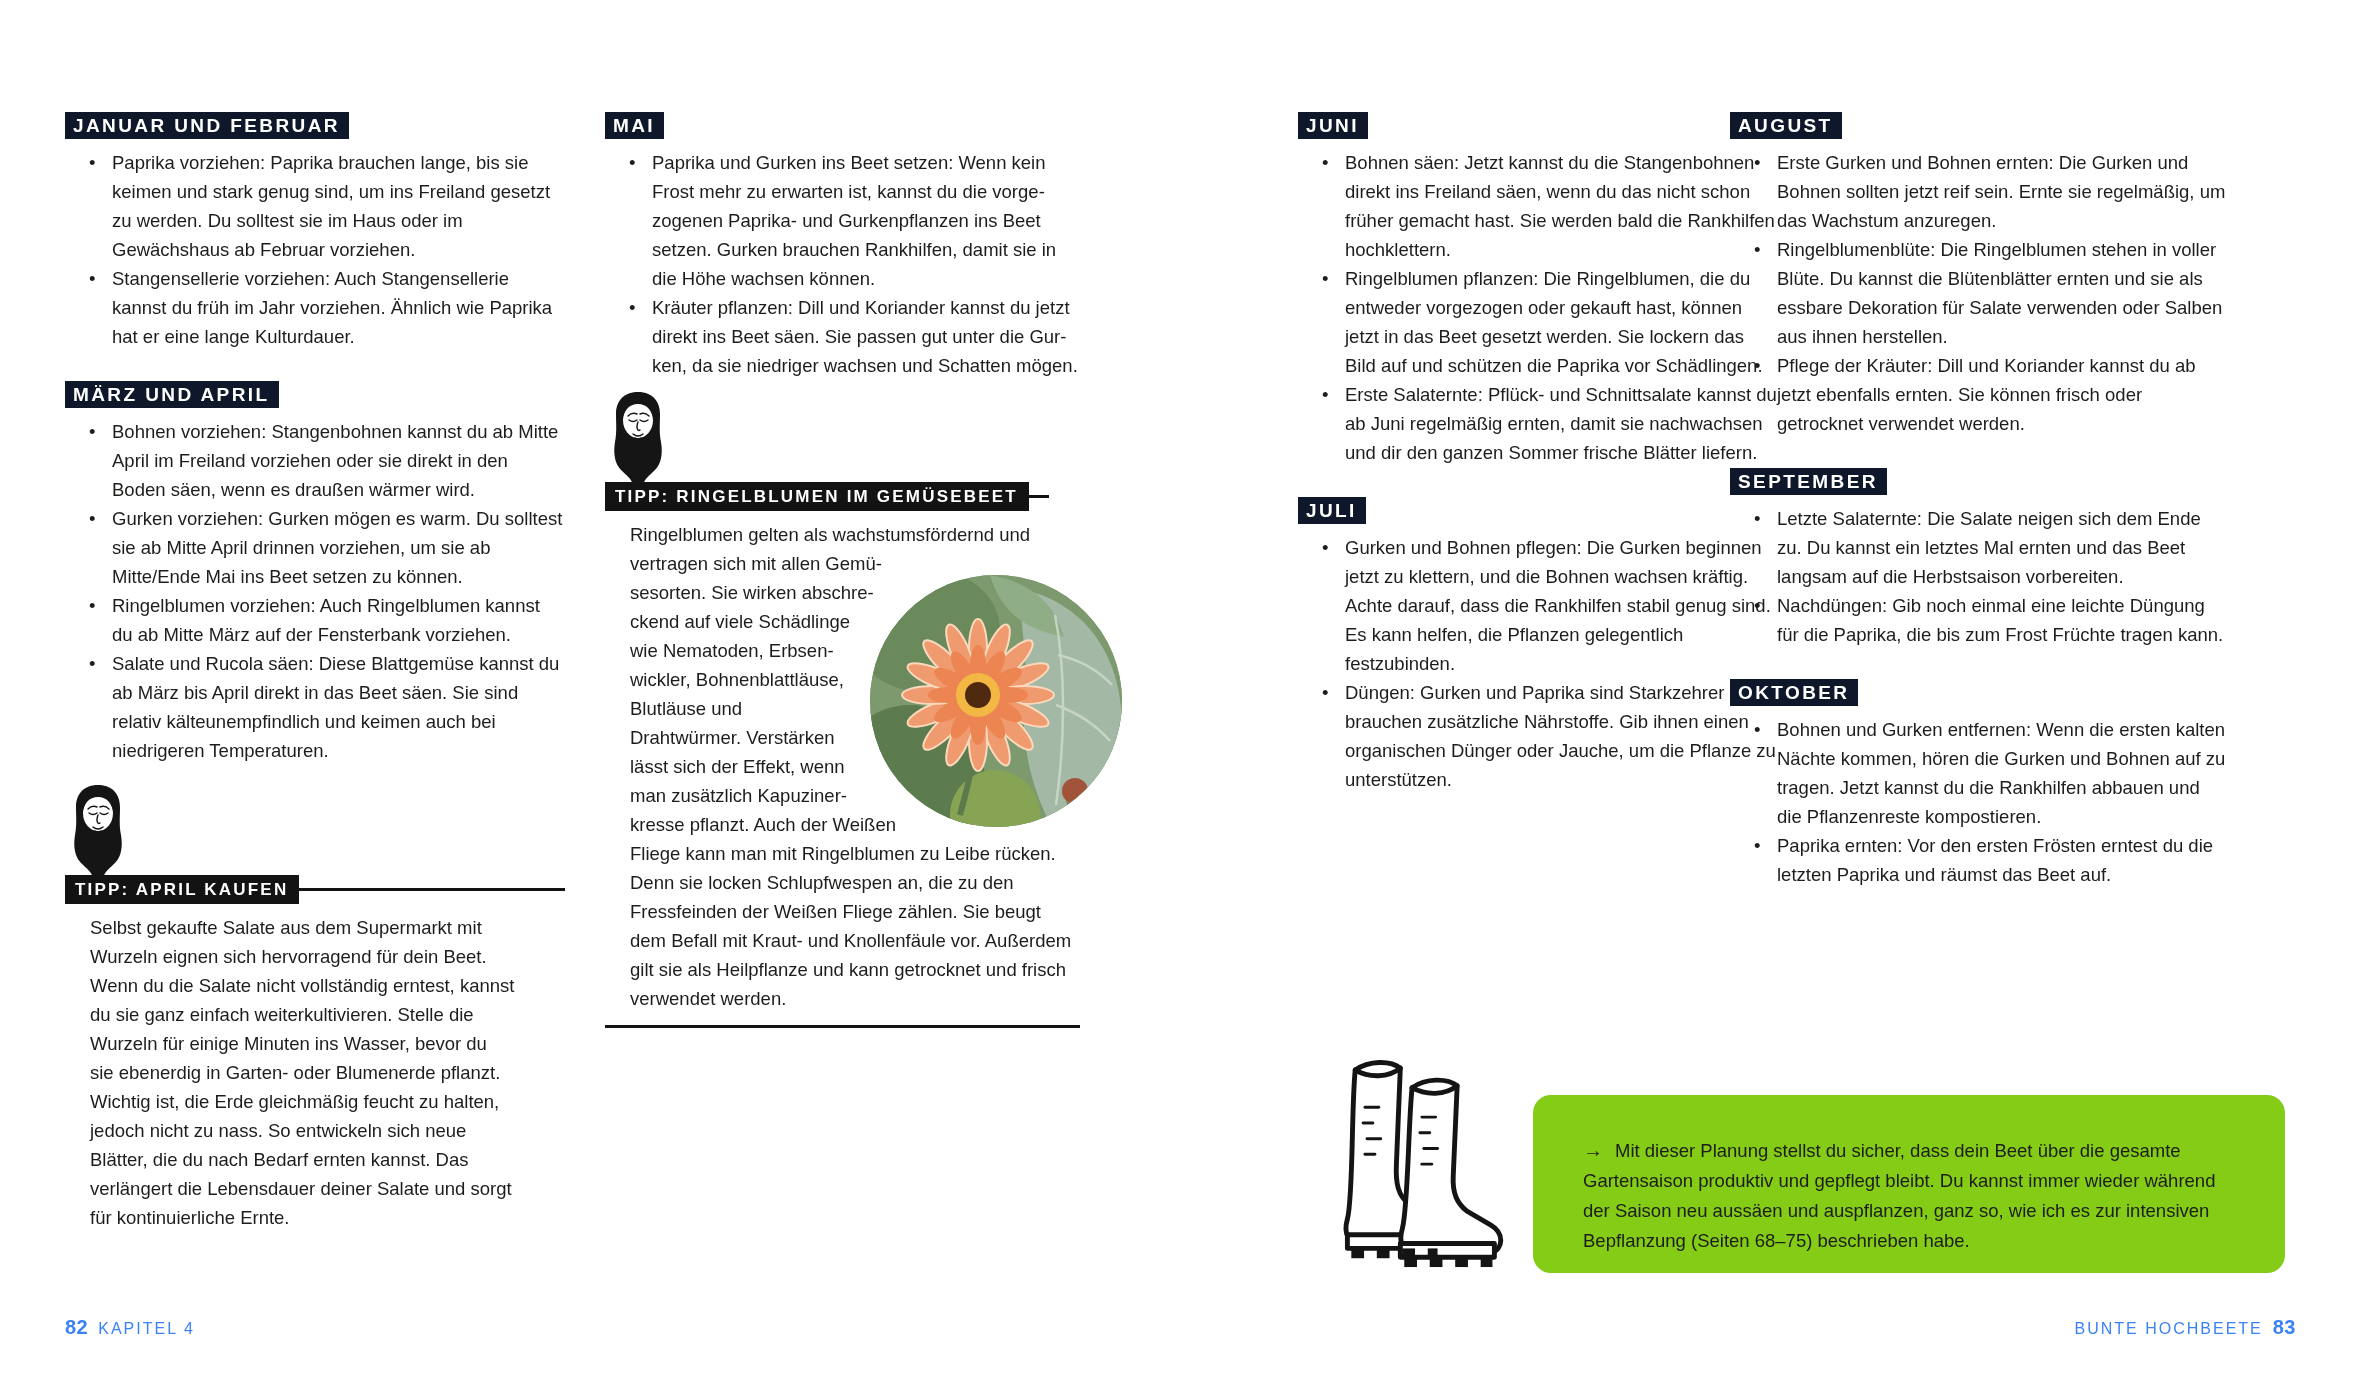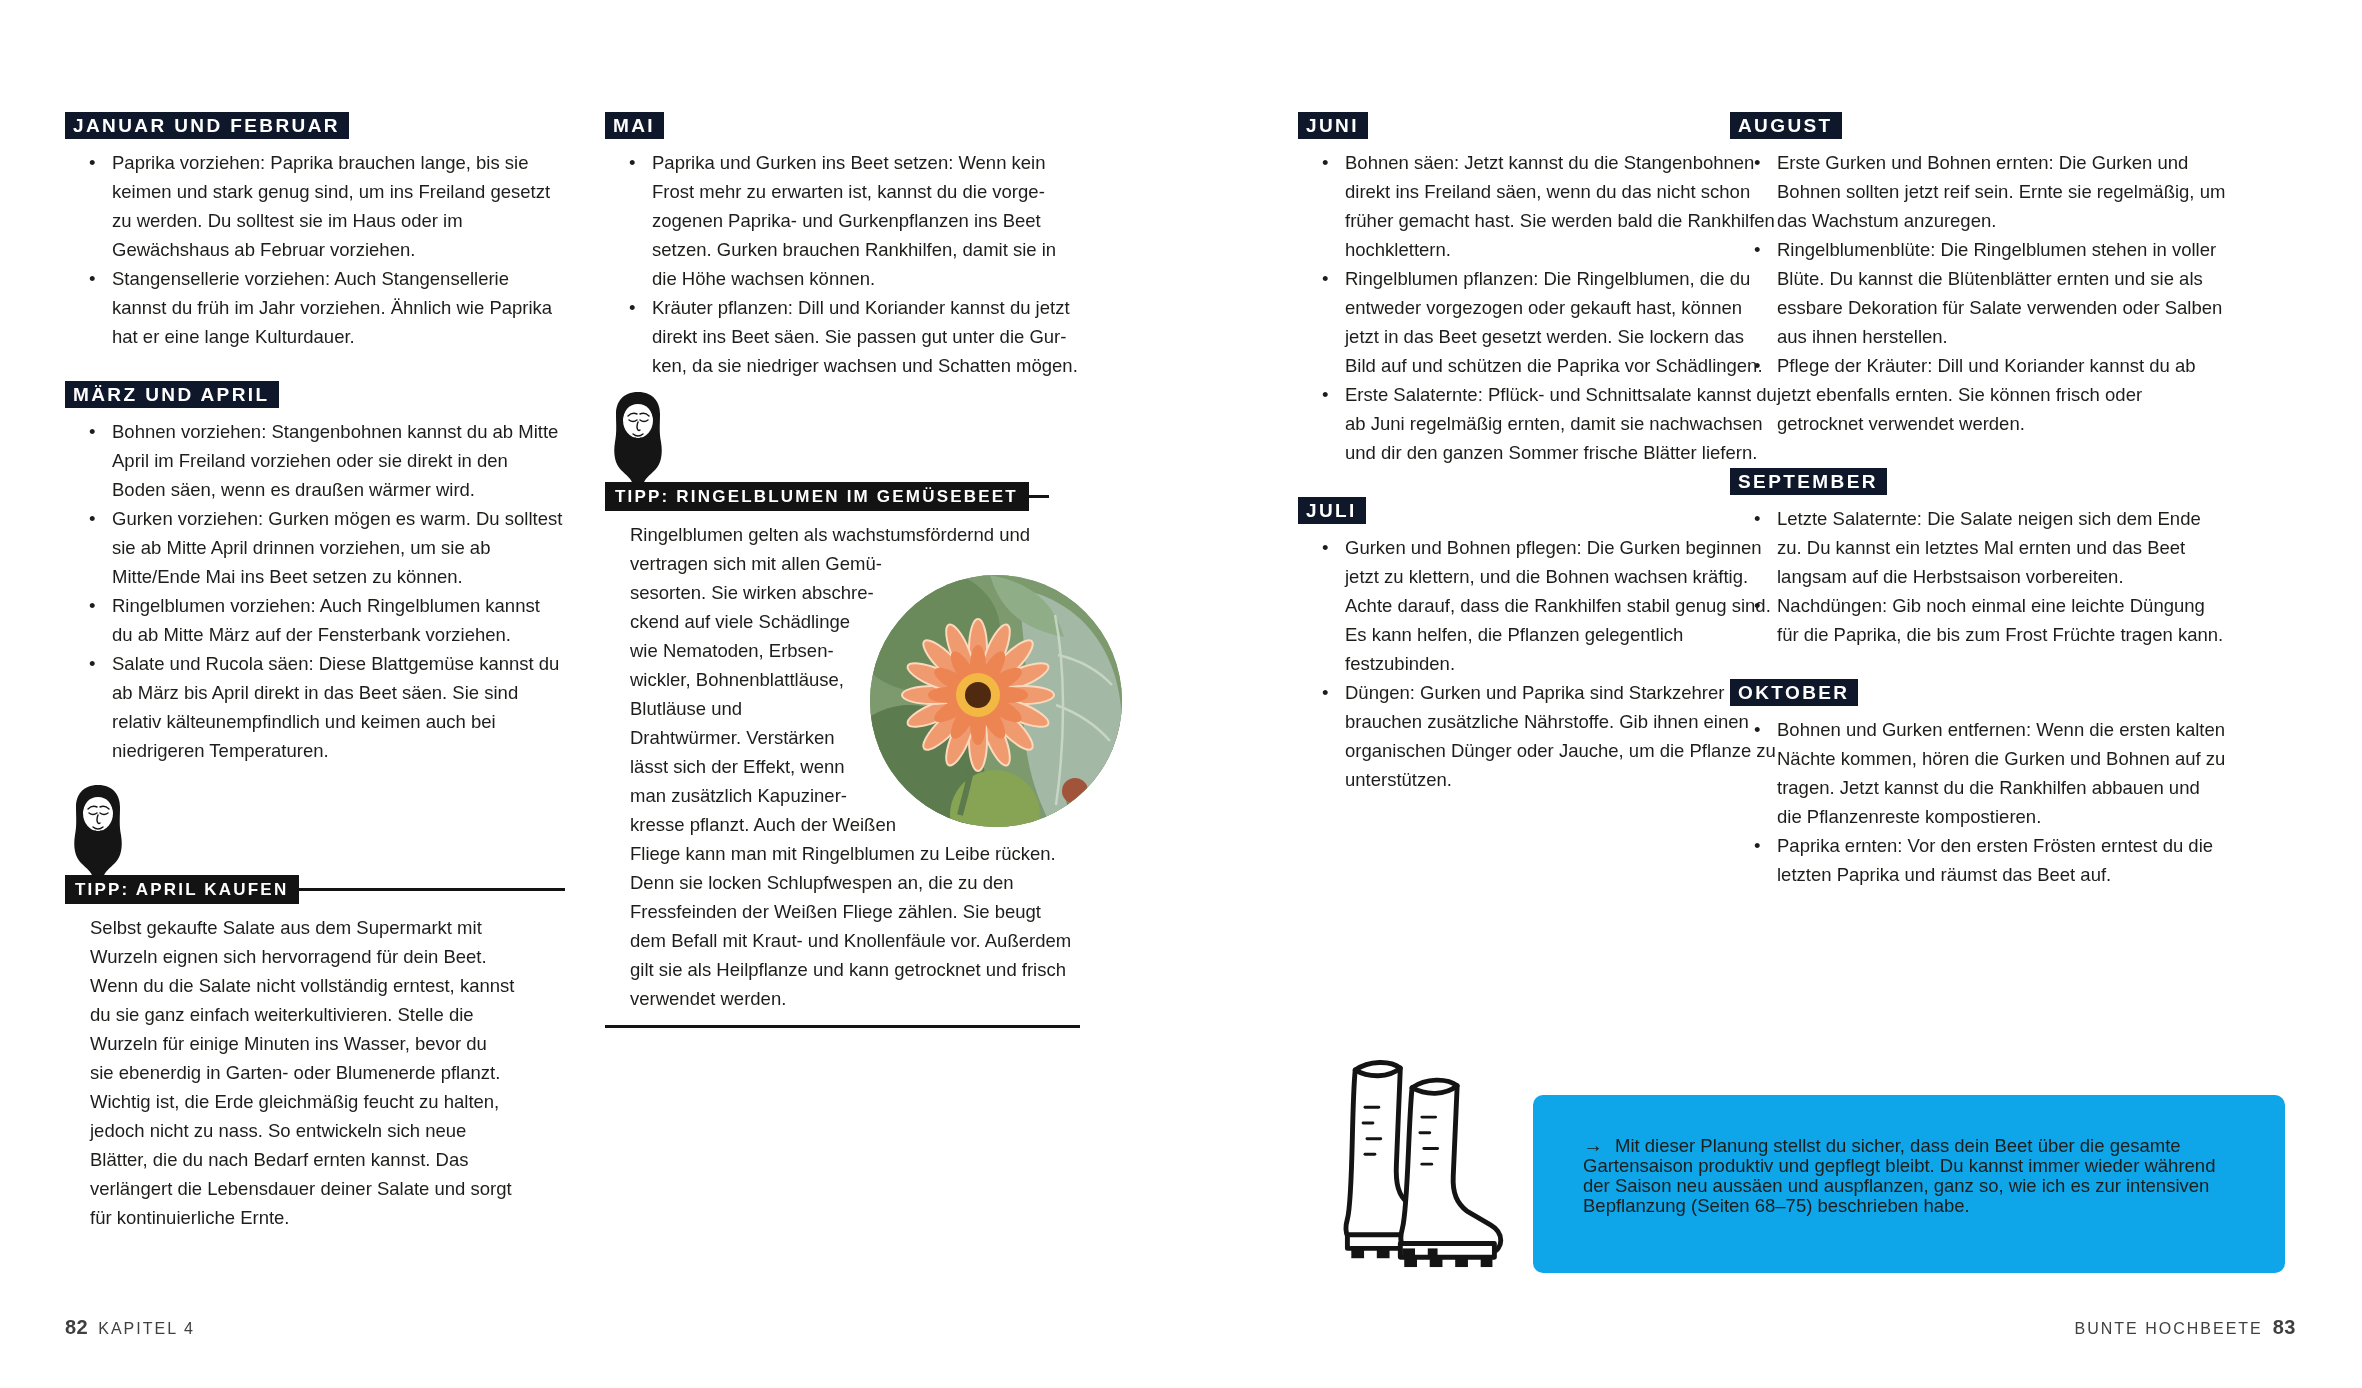--- a/index.html
+++ b/index.html
@@ -43,26 +43,26 @@
   .flower-shim{float:right;width:215px;height:312px;margin-left:6px;
     shape-outside:circle(134px at 134px 176px);}
   .flower-photo{position:absolute;left:265px;top:463px;width:252px;height:252px;
     border-radius:50%;overflow:hidden;background:#7c9a6d;}
   .col2-rule{height:3px;background:#141414;margin-top:12px;}
 
   .boots{position:absolute;left:1318px;top:1048px;width:196px;height:246px;}
 
   .note{
     position:absolute;left:1533px;top:1095px;width:752px;height:178px;
-    background:#0ea5e9;border-radius:10px;box-sizing:border-box;
-    padding:40px 44px 0 50px;font-size:18.5px;line-height:20px;
+    background:#84cc16;border-radius:18px;box-sizing:border-box;
+    padding:40px 44px 0 50px;font-size:18.5px;line-height:30px;
   }
   .note .arrow{display:inline-block;margin-right:12px;font-size:20px;}
 
-  .footer{position:absolute;top:1316px;font-size:16px;letter-spacing:2px;color:#404040;}
+  .footer{position:absolute;top:1316px;font-size:16px;letter-spacing:2px;color:#3b82f6;}
   .footer-left{left:65px;}
   .footer-right{right:66px;text-align:right;}
   .footer .num{font-weight:700;font-size:20px;letter-spacing:0.5px;}
   .footer .cap{font-weight:400;}
   .footer-right .cap{margin-right:10px;}
   .footer-left .num{margin-right:10px;}
   svg{display:block;}
 </style>
 </head>
 <body>

